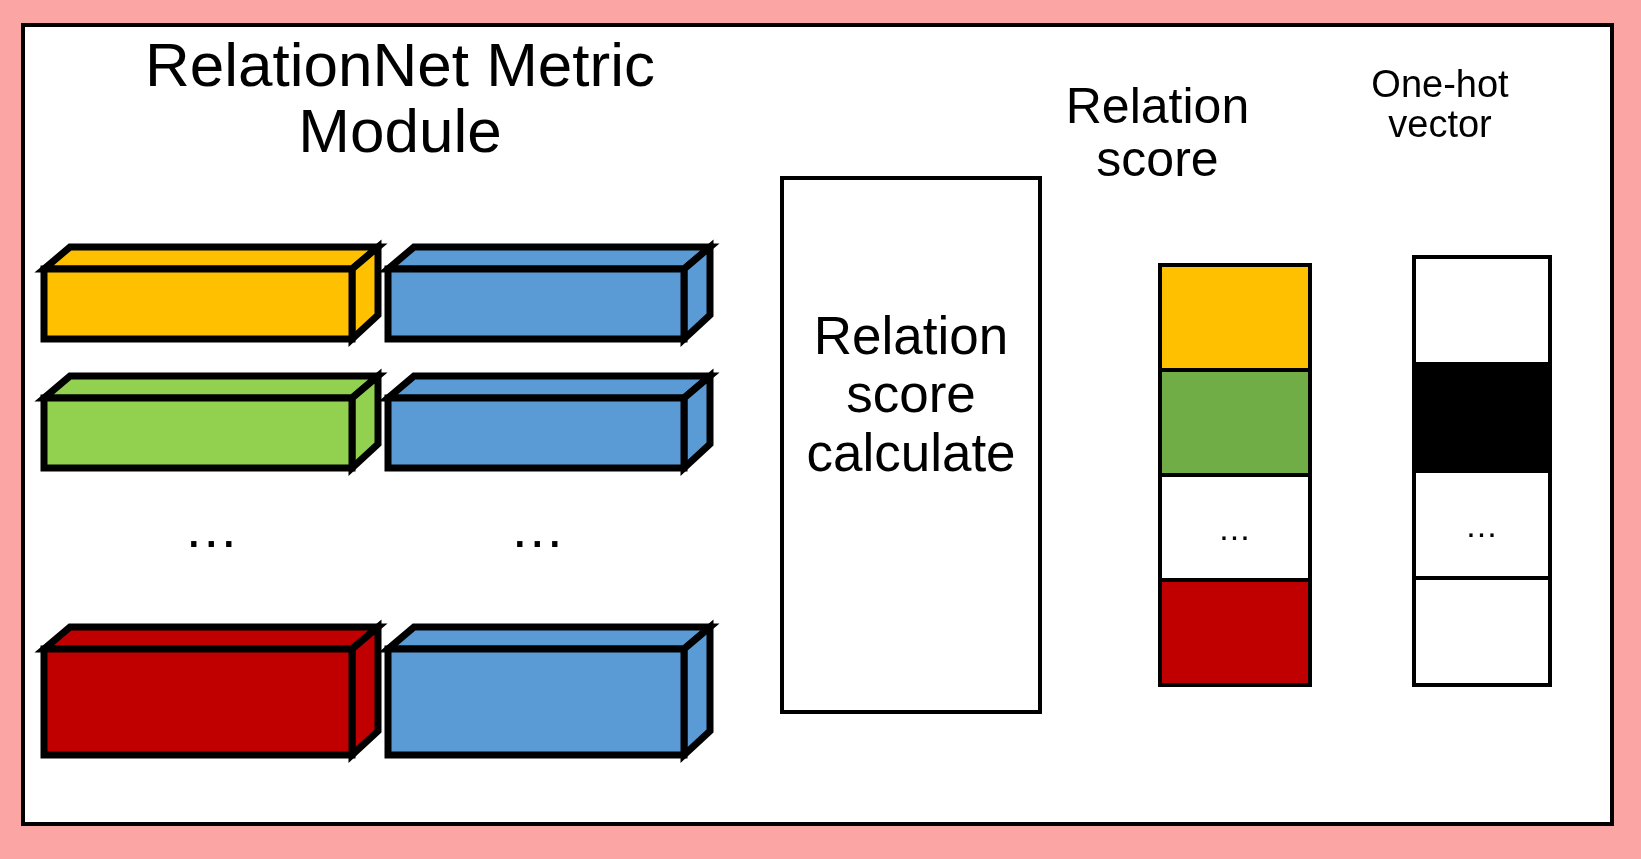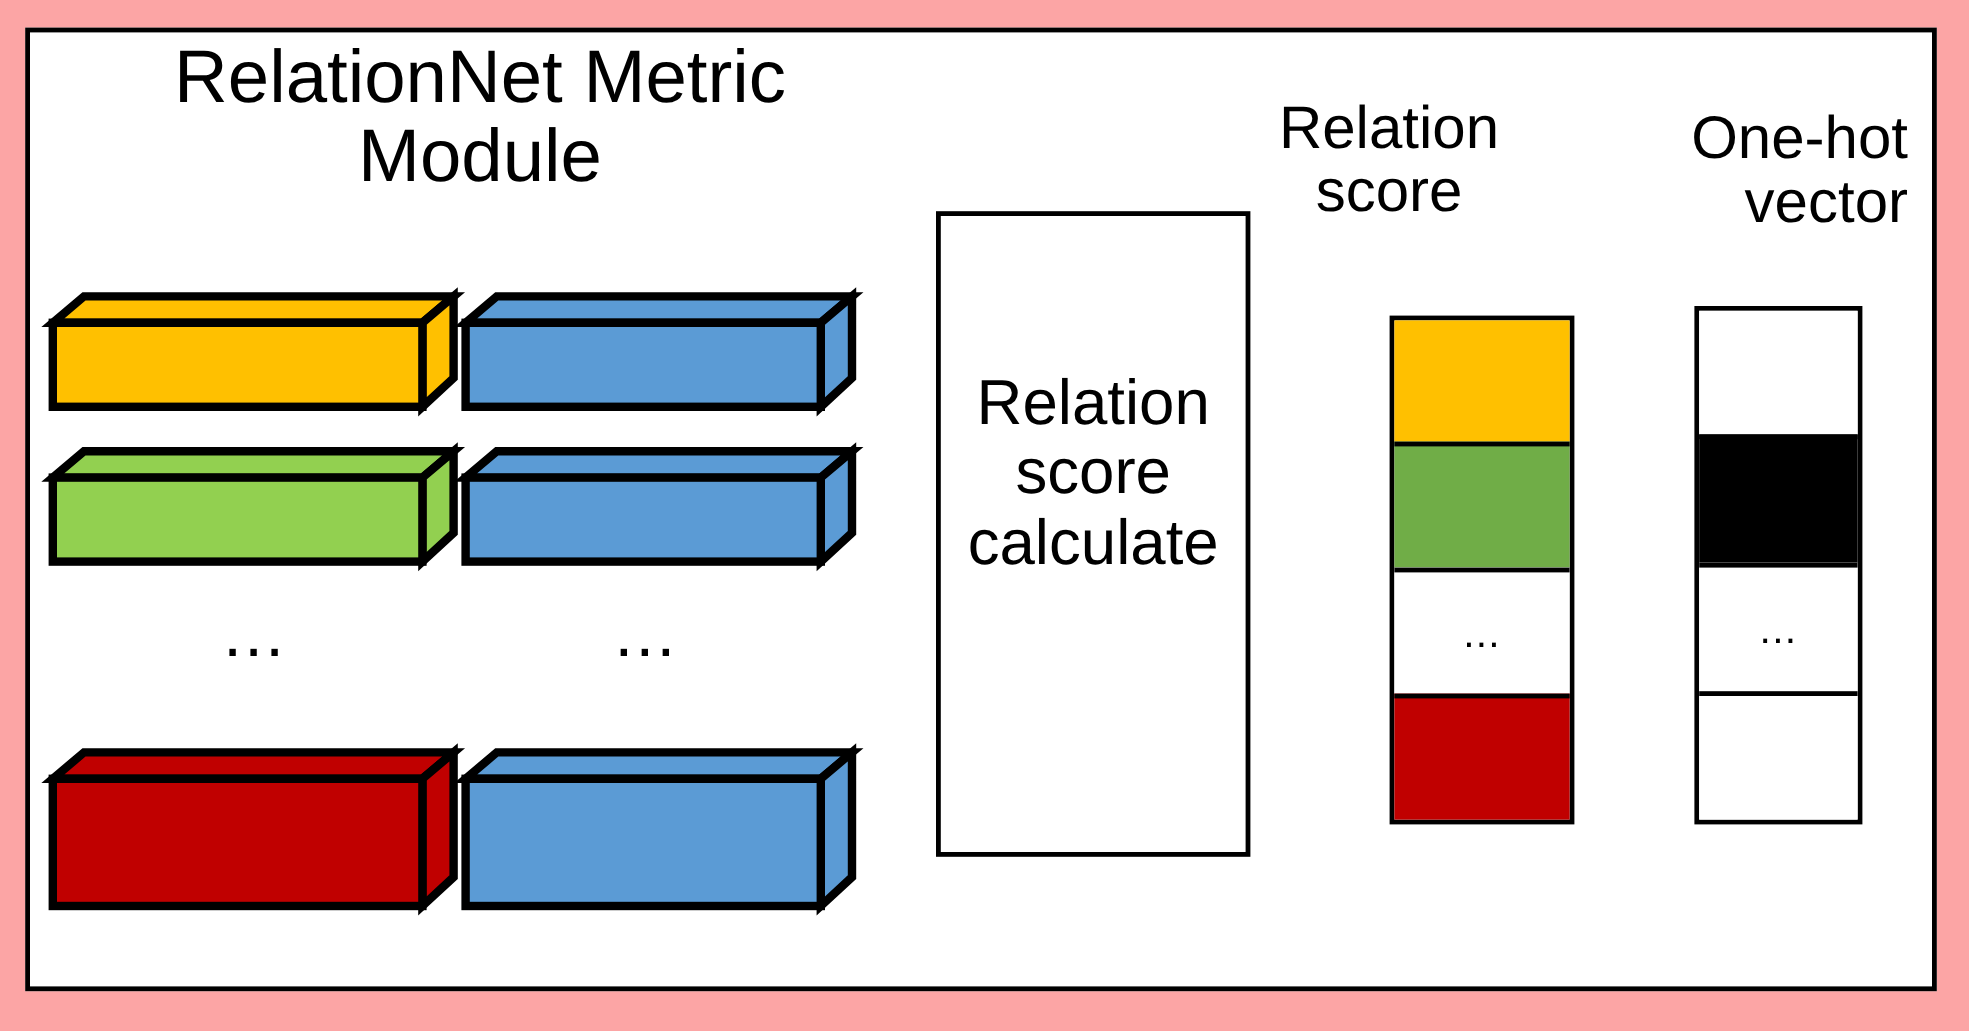--- a/index.html
+++ b/index.html
@@ -46,24 +46,23 @@
     font-size: 62px;
   }
   #relation-score-title {
     left: 1030px;
     top: 80px;
     width: 255px;
     font-size: 50px;
   }
   #one-hot-title {
     left: 1290px;
-    top: 89px;
+    top: 64px;
     width: 300px;
-    font-size: 50px;
-    text-align: right;
+    font-size: 38px;
   }
   
   .bar3d {
     position: absolute;
   }
   .bar3d svg {
     display: block;
     overflow: visible;
   }
   

